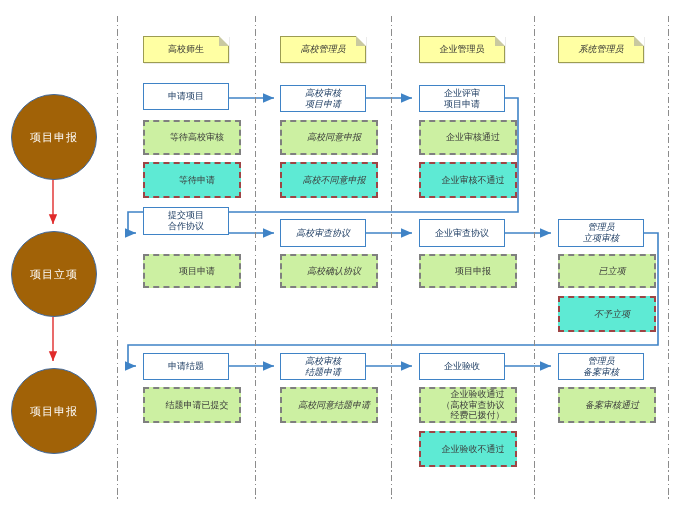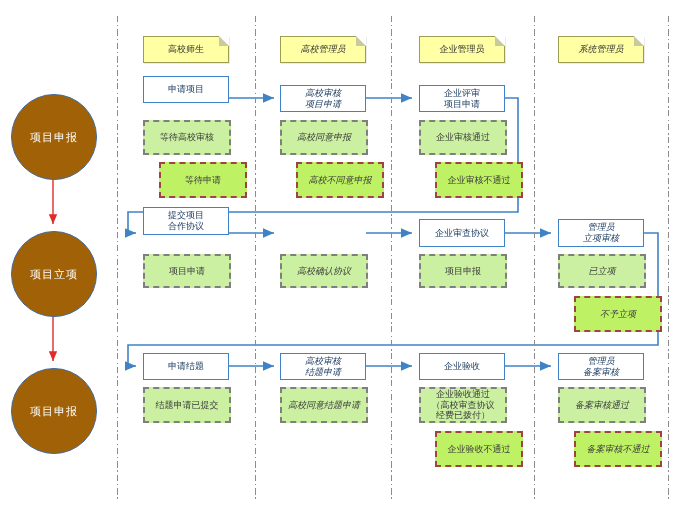--- a/index.html
+++ b/index.html
@@ -21,24 +21,24 @@
   .phase{position:absolute;left:11px;width:84px;height:84px;border-radius:50%;
     background:#a16207;border:1px solid #41699c;color:#ffffff;font-size:11px;
     display:flex;align-items:center;justify-content:center;letter-spacing:1px;}
 
   
   .proc{position:absolute;width:84px;background:#ffffff;border:1px solid #3f83c6;
     color:#17375e;font-size:9px;line-height:11px;text-align:center;white-space:pre-line;
     display:flex;align-items:center;justify-content:center;}
 
   
-  .status{position:absolute;width:84px;font-size:9px;line-height:10.5px;text-align:center;
-    color:#3b3b3b;white-space:pre-line;display:flex;align-items:center;justify-content:center;}
+  .status{position:absolute;width:84px;font-size:9px;line-height:10.5px;text-align:right;
+    color:#3b3b3b;white-space:pre-line;display:flex;align-items:center;justify-content:center;padding-left:10px;}
   .status.green{background:#ccf0a2;border:2px dashed #7f7f7f;}
-  .status.red{background:#bef264;border:2px dashed #9e4444;margin-left:16px;}
+  .status.red{background:#5eead4;border:2px dashed #9e4444;}
 
   
   .c1{left:143px;} .c2{left:280px;font-style:italic;} .c3{left:419px;} .c4{left:558px;font-style:italic;}
 
   svg.connectors{position:absolute;left:0;top:0;pointer-events:none;}
 </style>
 </head>
 <body>
 
 <div class="canvas">
@@ -96,36 +96,37 @@
   <div class="phase" style="top:94px">
     <span>项目申报</span>
   </div>
   <div class="phase" style="top:231px">
     <span>项目立项</span>
   </div>
   <div class="phase" style="top:368px">
     <span>项目申报</span>
   </div>
 
-  <div class="proc c1" style="top:76px;height:25px">申请项目</div>
+  <div class="proc c1" style="top:83px;height:25px">申请项目</div>
   <div class="proc c2" style="top:85px;height:25px">高校审核
 项目申请</div>
   <div class="proc c3" style="top:85px;height:25px">企业评审
 项目申请</div>
 
   <div class="status green c1" style="top:120px;height:31px">等待高校审核</div>
   <div class="status green c2" style="top:120px;height:31px">高校同意申报</div>
   <div class="status green c3" style="top:120px;height:31px">企业审核通过</div>
 
   <div class="status red c1" style="top:162px;height:32px">等待申请</div>
   <div class="status red c2" style="top:162px;height:32px">高校不同意申报</div>
   <div class="status red c3" style="top:162px;height:32px">企业审核不通过</div>
 
   <div class="proc c1" style="top:207px;height:26px">提交项目
 合作协议</div>
+  <div class="proc c2" style="top:219px;height:26px">高校审查协议</div>
   <div class="proc c3" style="top:219px;height:26px">企业审查协议</div>
   <div class="proc c4" style="top:219px;height:26px">管理员
 立项审核</div>
 
   <div class="status green c1" style="top:254px;height:30px">项目申请</div>
   <div class="status green c2" style="top:254px;height:30px">高校确认协议</div>
   <div class="status green c3" style="top:254px;height:30px">项目申报</div>
   <div class="status green c4" style="top:254px;height:30px">已立项</div>
 
   <div class="status red c4" style="top:296px;height:32px">不予立项</div>
@@ -138,15 +139,14 @@
 备案审核</div>
 
   <div class="status green c1" style="top:387px;height:32px">结题申请已提交</div>
   <div class="status green c2" style="top:387px;height:32px">高校同意结题申请</div>
   <div class="status green c3" style="top:387px;height:32px">企业验收通过
 （高校审查协议
 经费已拨付）</div>
   <div class="status green c4" style="top:387px;height:32px">备案审核通过</div>
 
   <div class="status red c3" style="top:431px;height:32px">企业验收不通过</div>
-  <div class="status red c4" style="top:431px;height:32px">备案审核不通过</div>
 
 </div>
 
 </body></html>

